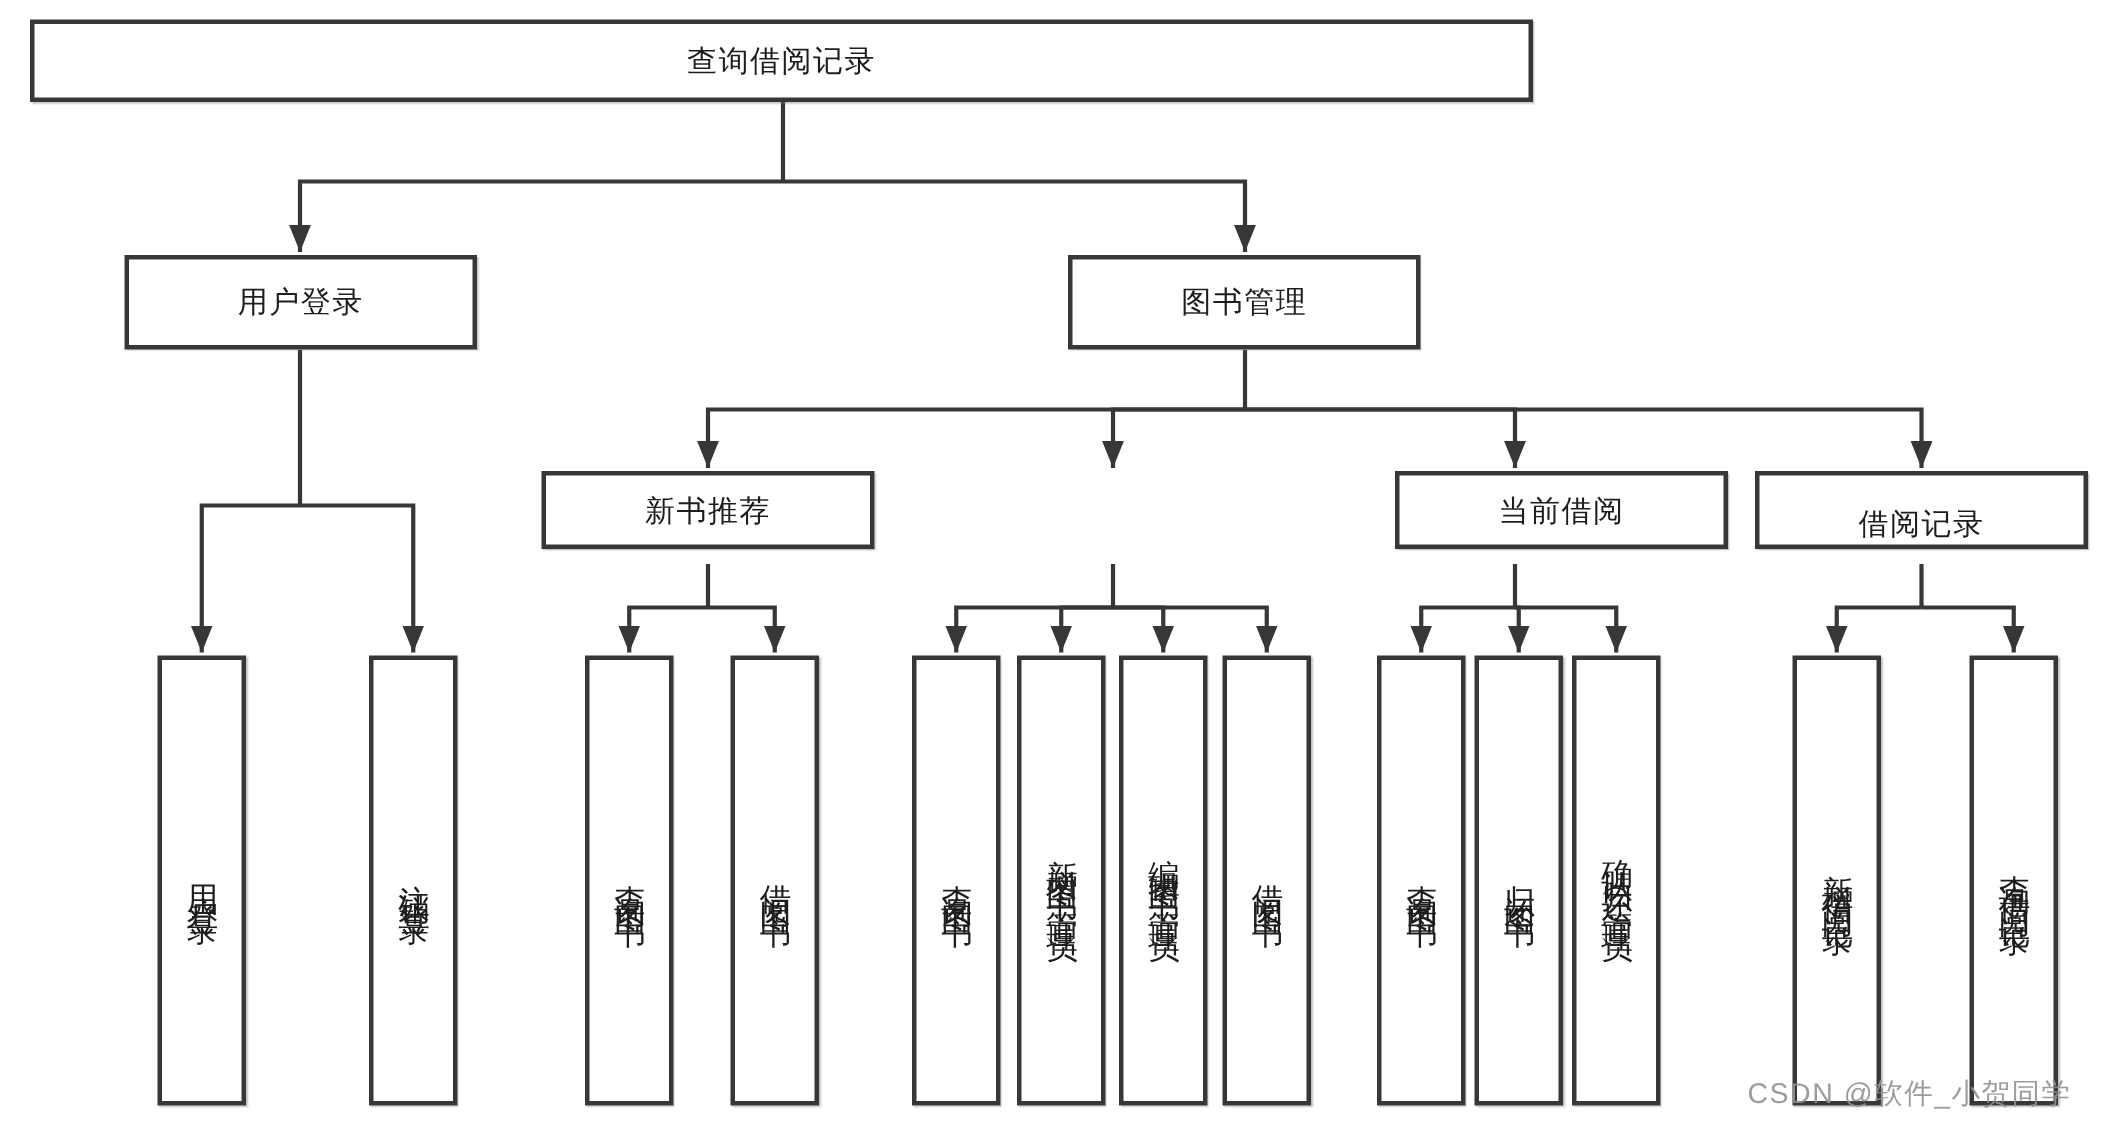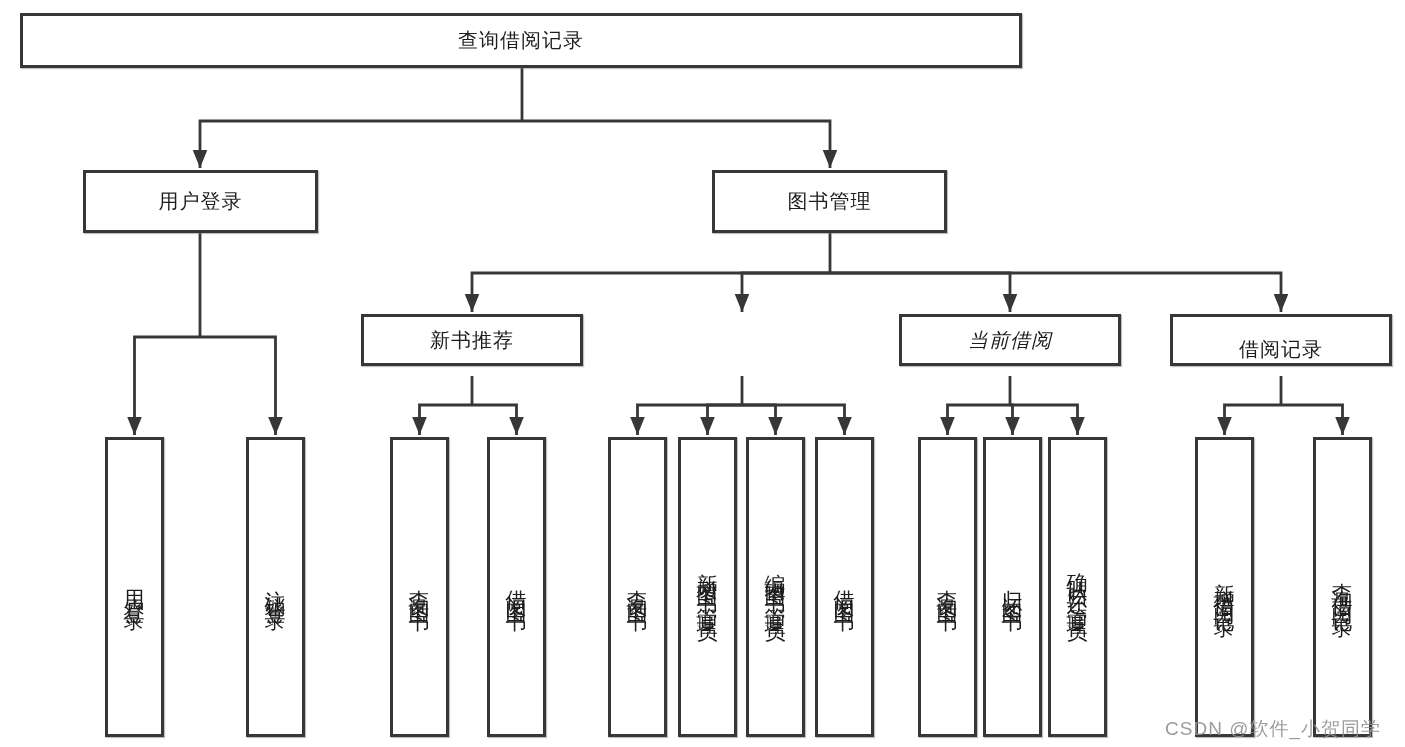--- a/index.html
+++ b/index.html
@@ -32,21 +32,21 @@
     font-size: 20px;
     letter-spacing: 1px;
     white-space: nowrap;
   }
   .root  { left: 20px;  top: 13px;  width: 1002px; height: 55px; }
   .lvl2a { left: 83px;  top: 170px; width: 235px;  height: 63px; }
   .lvl2b { left: 712px; top: 170px; width: 235px;  height: 63px; }
   .lvl3  { top: 314px; height: 52px; width: 222px; }
   .g1 { left: 361px; }
   .g2 { left: 631px; }
-  .g3 { left: 899px; font-style: italic; }
+  .g3 { left: 930px; }
   .g4 { left: 1170px; align-items: flex-end; }
   .leaf { top: 437px; height: 300px; width: 59px; }
   .leaf .lbl {
     writing-mode: vertical-rl;
     font-size: 21px;
     letter-spacing: 7px;
     line-height: 1;
     white-space: nowrap;
   }
   .x1  { left: 105px; }  .x2  { left: 246px; }

